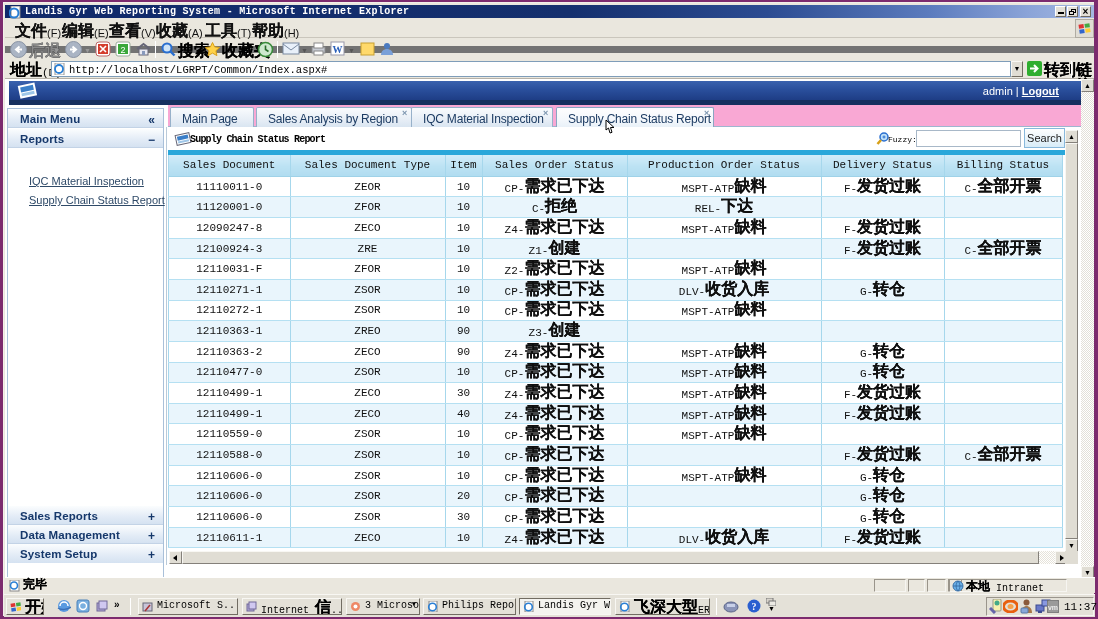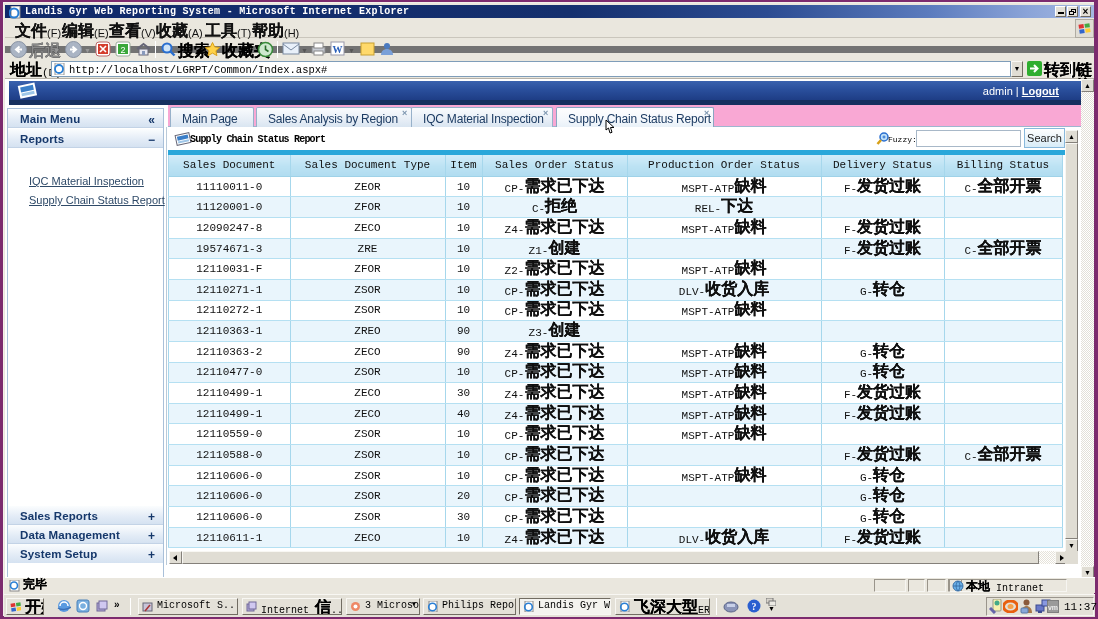--- a/index.html
+++ b/index.html
@@ -290,21 +290,21 @@
             <tr class="a">
               <td>12090247-8</td>
               <td>ZECO</td>
               <td>10</td>
               <td>Z4-<b class="cj">需求已下达</b></td>
               <td>MSPT-ATP<b class="cj">缺料</b></td>
               <td>F-<b class="cj">发货过账</b></td>
               <td>&nbsp;</td>
             </tr>
             <tr class="b">
-              <td>19574671-3</td>
+              <td>12100924-3</td>
               <td>ZRE</td>
               <td>10</td>
               <td>Z1-<b class="cj">创建</b></td>
               <td>&nbsp;</td>
               <td>F-<b class="cj">发货过账</b></td>
               <td>C-<b class="cj">全部开票</b></td>
             </tr>
             <tr class="a">
               <td>12110031-F</td>
               <td>ZFOR</td>

